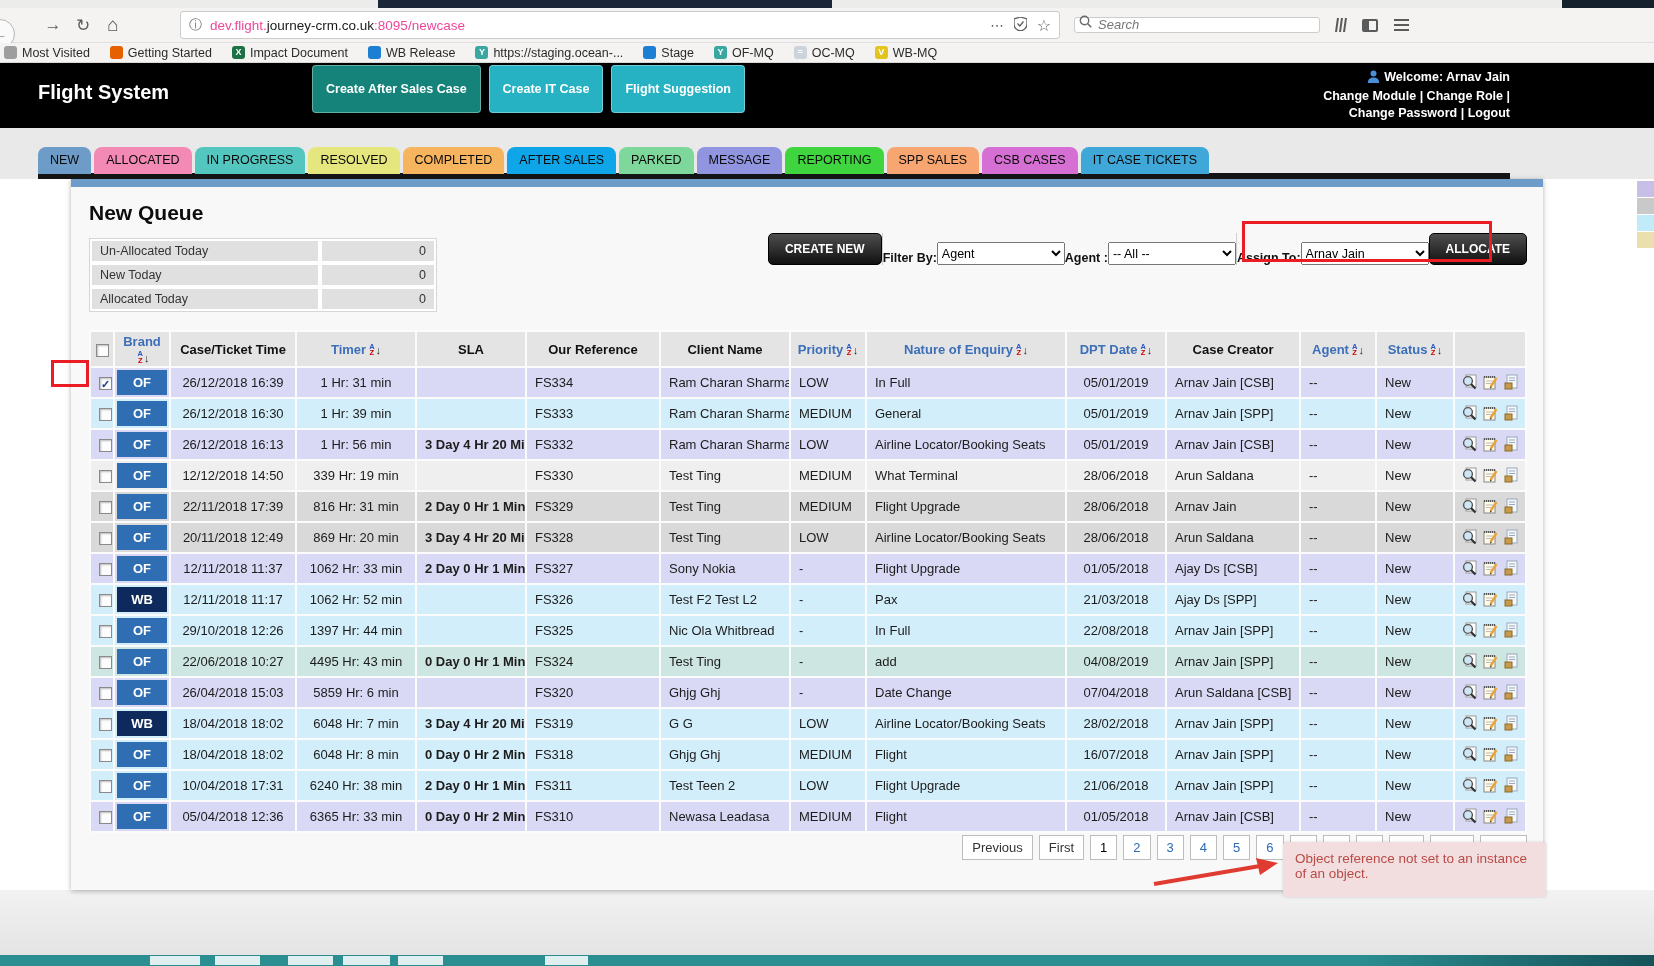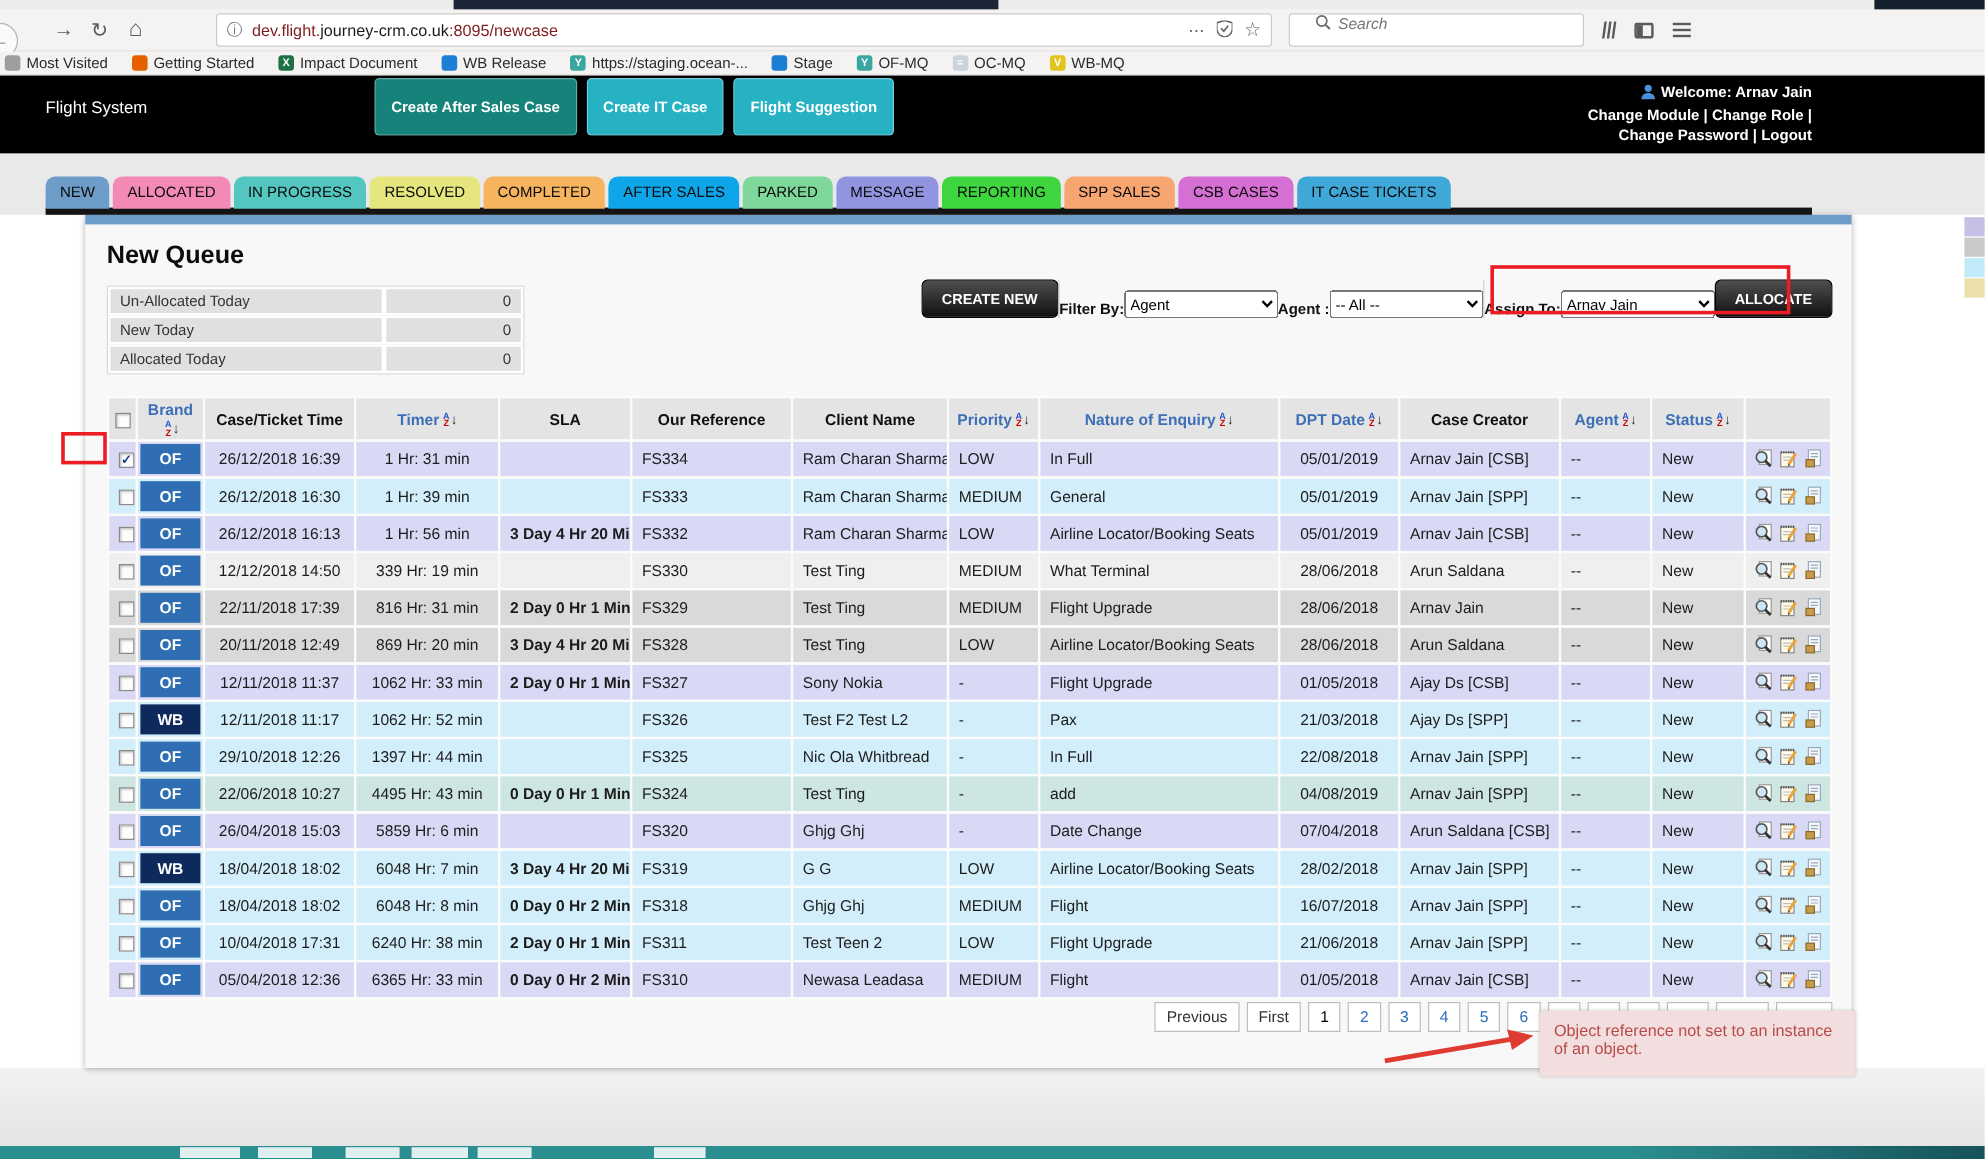--- a/index.html
+++ b/index.html
@@ -11,43 +11,43 @@
   .titlebar .seg-dark { position:absolute; left:378px; width:454px; height:8px; background:#1c2639; }
   .titlebar .seg-dark-r { position:absolute; right:0; width:92px; height:8px; background:#15222e; }
   .toolbar { position:absolute; top:8px; left:0; width:100%; height:35px; background:#f4f3f2;
     display:flex; align-items:center; border-bottom:1px solid #e0e0e0; }
   .nav-btn { color:#5a5a5a; font-size:17px; width:30px; text-align:center; cursor:default; }
   .back-circle { position:absolute; left:-15px; top:11px; width:30px; height:30px; border-radius:50%;
     background:#fafafa; border:1px solid #b5b5b5; color:#5a5a5a; font-size:15px; line-height:28px; text-align:center; }
   .urlbar { margin-left:52px; width:880px; height:28px; background:#fff; border:1px solid #ccc; border-radius:3px;
     display:flex; align-items:center; padding:0 8px; font-size:13.5px; }
   .urlbar .info-i { color:#737373; margin-right:8px; font-size:13px; }
-  .url-dim { color:#7f1d1d; } .url-main { color:#1a1a1a; }
+  .url-dim { color:#ec4899; } .url-main { color:#1a1a1a; }
   .url-right { margin-left:auto; display:flex; align-items:center; gap:10px; color:#5c5c5c; }
-  .searchbar { margin-left:14px; width:246px; height:28px; background:#fff; border:1px solid #ccc; border-radius:3px;
-    display:flex; align-items:flex-start; padding:0 21px; }
+  .searchbar { margin-left:14px; width:246px; height:16px; background:#fff; border:1px solid #ccc; border-radius:3px;
+    display:flex; align-items:flex-end; padding:0 4px; }
   .searchbar input { border:none; outline:none; width:100%; font-size:13px; font-style:italic;
     font-family:"Liberation Sans",sans-serif; color:#444; background:transparent; }
   .tb-icons { margin-left:16px; display:flex; align-items:center; gap:16px; }
   .i-lib { display:flex; gap:2px; align-items:flex-end; transform:skewX(-8deg); }
   .i-lib i { display:block; width:2px; height:14px; background:#5a5a5a; }
   .i-side { width:16px; height:13px; border:2px solid #5a5a5a; border-radius:2px; position:relative; }
   .i-side::after { content:""; position:absolute; left:0; top:0; width:5px; height:100%; background:#5a5a5a; }
   .i-burger { display:flex; flex-direction:column; gap:3px; }
   .i-burger i { display:block; width:15px; height:2px; background:#5a5a5a; }
   .bookmarks { position:absolute; top:43px; left:0; width:100%; height:20px; background:#f4f3f2;
     display:flex; align-items:center; gap:20px; padding-left:4px; font-size:12.5px; color:#2b2b2b;
     border-bottom:1px solid #d8d8d8; }
   .bookmark-item { display:flex; align-items:center; gap:5px; white-space:nowrap; }
   .favicon { width:13px; height:13px; border-radius:3px; color:#fff; font-size:9px; font-weight:bold;
     text-align:center; line-height:13px; display:inline-block; }
 
   
   .app-header { position:absolute; top:63px; left:0; width:100%; height:65px; background:#000; }
-  .app-title { position:absolute; left:38px; top:18px; color:#fff; font-size:14px; font-weight:normal; }
+  .app-title { position:absolute; left:38px; top:18px; color:#fff; font-size:20px; font-weight:bold; }
   .header-btns { position:absolute; left:312px; top:2px; display:flex; gap:8px; }
   .hbtn { color:#fff; font-size:12.5px; font-weight:bold; padding:16px 13px; border-radius:4px;
     border:1px solid rgba(255,255,255,.35); box-shadow:0 1px 2px rgba(0,0,0,.5); }
   .welcome-block { position:absolute; right:144px; top:6px; text-align:right; color:#fff;
     font-size:12.5px; font-weight:bold; line-height:17px; }
   .person-ico { display:inline-block; vertical-align:-2px; margin-right:4px; }
 
   .gray-band { position:absolute; top:128px; left:0; width:100%; height:51px; background:#e9e9e9; }
   .below-band { position:absolute; top:890px; left:0; width:100%; height:65px;
     background:linear-gradient(180deg,#f2f2f2,#e4e4e4); }

